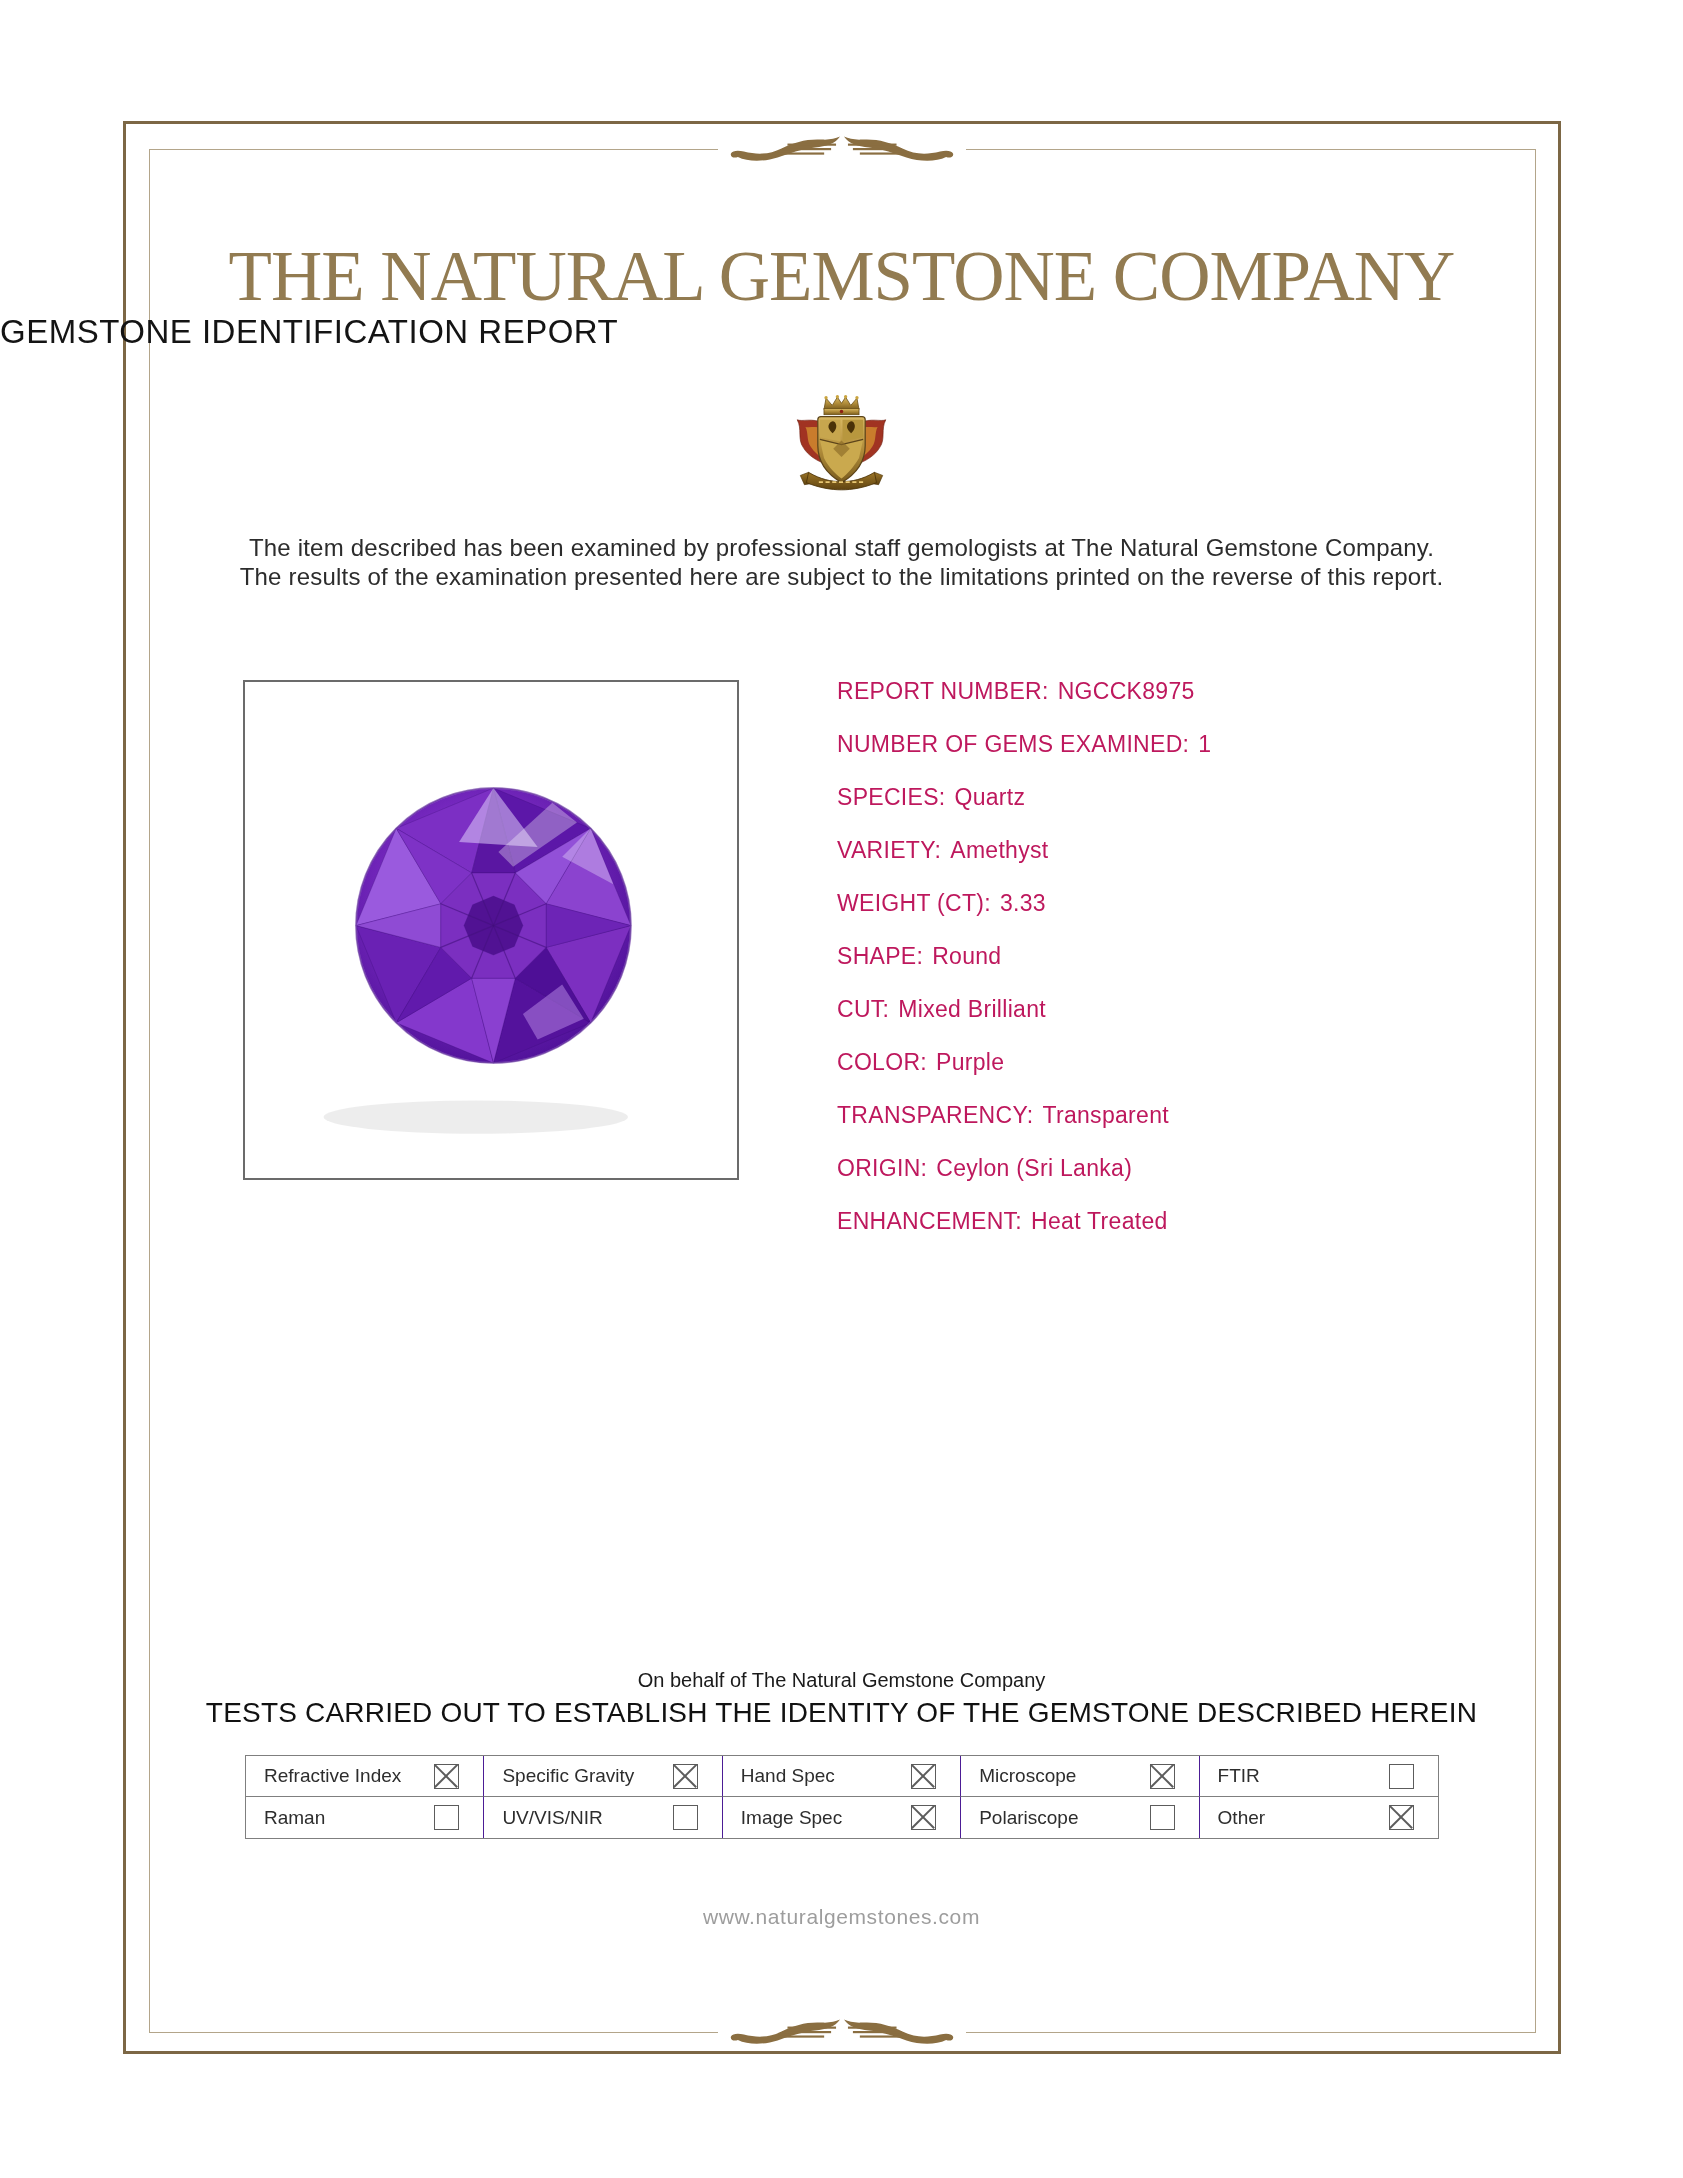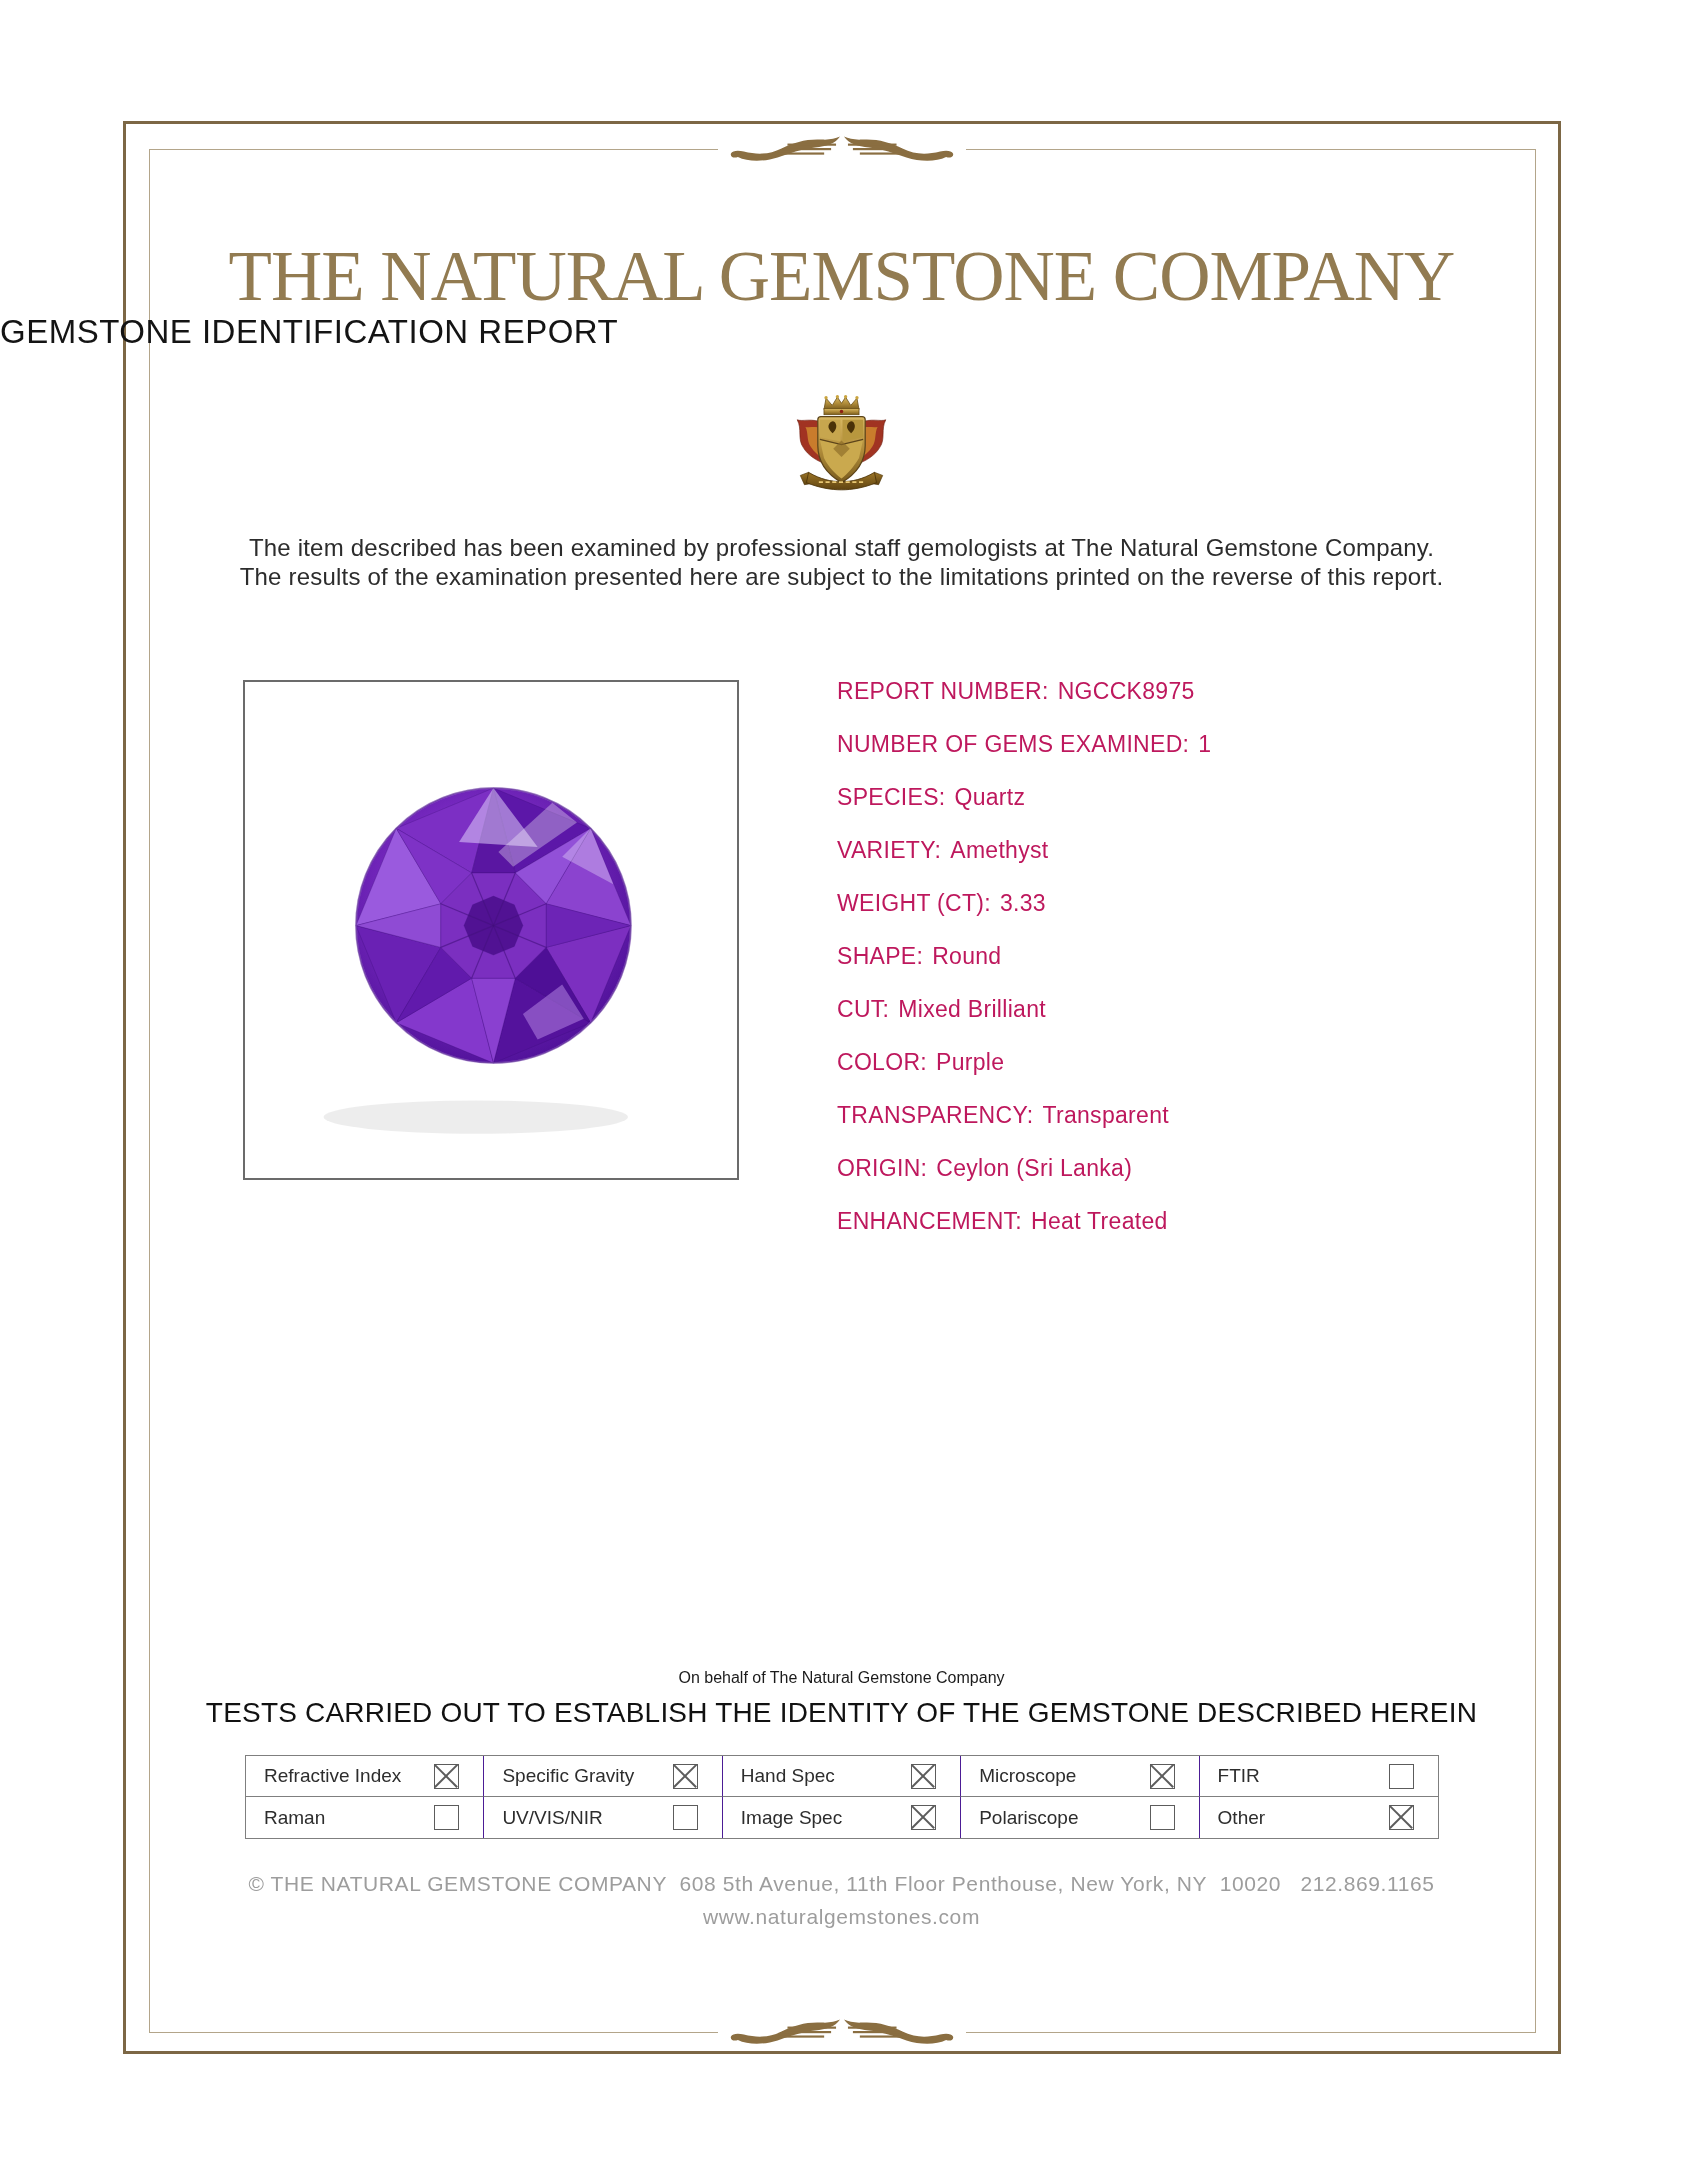--- a/index.html
+++ b/index.html
@@ -29,21 +29,21 @@
   .gem-box{position:absolute;left:243px;top:680px;width:496px;height:500px;
       border:2px solid #6b6b6b;box-sizing:border-box;background:#ffffff;}
   .gem-box svg{display:block;width:100%;height:100%;}
   
   .report-fields{position:absolute;left:837px;top:665px;}
   .field{height:53px;display:flex;align-items:center;font-size:23px;color:#be185d;
          letter-spacing:0.3px;white-space:nowrap;}
   .field .val{margin-left:9px;}
   
   .on-behalf{position:absolute;left:0;right:0;top:1669px;text-align:center;
-      font-size:16px;color:#1b1b1b;}
+      font-size:20px;color:#1b1b1b;}
   .tests-heading{position:absolute;left:0;right:0;top:1697px;text-align:center;
       font-size:28px;color:#111111;letter-spacing:0.2px;}
   .tests-table{position:absolute;left:245px;top:1755px;width:1194px;
       display:grid;grid-template-columns:repeat(5,1fr);
       border:1px solid #7f7f7f;box-sizing:border-box;background:#ffffff;}
   .test-cell{height:41px;display:flex;align-items:center;justify-content:space-between;
       padding:0 24px 0 18px;font-size:19px;color:#2d2d2d;
       border-right:1px solid #4c1d95;box-sizing:border-box;}
   .test-cell:nth-child(5n){border-right:none;}
   .test-cell:nth-child(-n+5){border-bottom:1px solid #7f7f7f;}
@@ -281,21 +281,20 @@
     <div class="test-cell">
         <span>Polariscope</span>
         <span class="checkbox" data-checked="false"></span>
       </div>
     <div class="test-cell">
         <span>Other</span>
         <span class="checkbox" data-checked="true"></span>
       </div>
   </div>
 
-  <div class="footer-line l1">© THE NATURAL GEMSTONE COMPANY  608 5th Avenue, 11th Floor Penthouse, New York, NY  10020   212.869.1165</div>
   <div class="footer-line l2">www.naturalgemstones.com</div>
 
   <div class="ornament bottom">
     <svg width="228" height="34" viewBox="0 0 230 34">
       <g fill="#8a6e41" stroke="none">
         <g>
           <path d="M10,25 C5,27 2,24 3,21.5 C4.5,18.5 10,18 16,19.5 C30,23 42,22.5 54,16.5 C67,10 80,6.5 95,7.5 C102,8 108,6.5 113,4.5 C108,12 99,14.5 88,15.5 C74,17 62,21.5 50,25.5 C36,30 20,30 10,25 Z"></path>
           <rect x="60" y="11.5" width="49" height="2.2"></rect>
           <rect x="55" y="16" width="49" height="2.2"></rect>
           <rect x="50" y="20.5" width="47" height="2.2"></rect>

